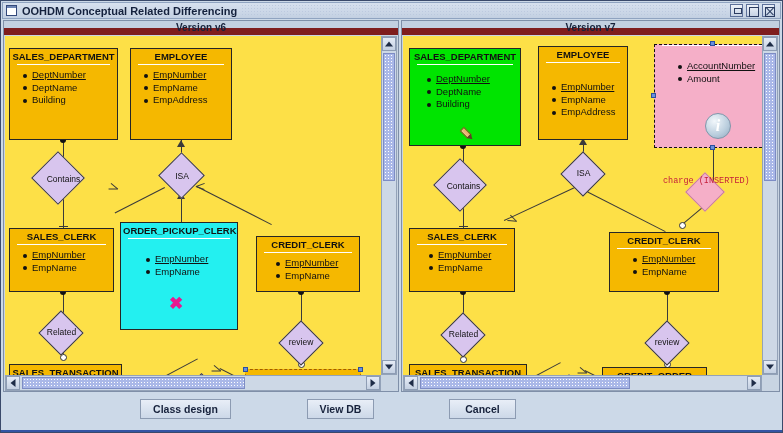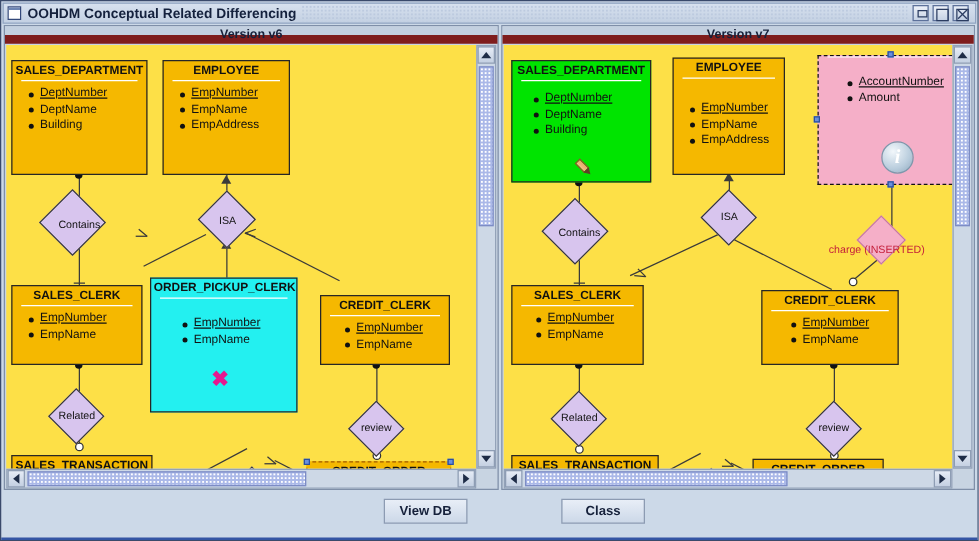--- a/index.html
+++ b/index.html
@@ -349,21 +349,21 @@
         </ul>
         <div class="mk-info" style="left:50px;top:68px;">
               <span>i</span>
             </div>
       </div>
       <div class="hnd" style="left:307px;top:5px;"></div>
       <div class="hnd" style="left:248px;top:57px;"></div>
       <div class="hnd" style="left:307px;top:109px;"></div>
 
       <div class="dia pinkd" style="left:288px;top:142px;width:28px;height:28px;"></div>
-      <div class="lbl-ins" style="left:260px;top:158px;">charge (INSERTED)</div>
+      <div class="lbl-ins" style="left:260px;top:140px;font-family:Liberation Mono, monospace;">charge (INSERTED)</div>
 
       <div class="dia" style="left:38px;top:130px;width:38px;height:38px;"></div>
       <div class="dia-lbl" style="left:33px;top:145px;width:55px;">Contains</div>
 
       <div class="dia" style="left:164px;top:122px;width:32px;height:32px;"></div>
       <div class="dia-lbl" style="left:162px;top:132px;width:37px;">ISA</div>
 
       <div class="ent" style="left:6px;top:192px;width:106px;height:64px;">
         <div class="ent-title">SALES_CLERK</div>
         <div class="rule"></div>
@@ -415,17 +415,18 @@
           </div>
       <div class="sb-thumb" style="left:16px;top:1px;width:210px;height:12px;"></div>
       <div class="sb-arrow" style="right:0;top:0;">
             <span class="arr arr-r"></span>
           </div>
     </div>
   </div>
  </div>
 
  <div class="btnbar">
+   <div class="btn" style="left:137px;width:91px;">Class design</div>
    <div class="btn" style="left:304px;width:67px;">View DB</div>
-   <div class="btn" style="left:446px;width:67px;">Class</div>
+   <div class="btn" style="left:446px;width:67px;">Cancel</div>
  </div>
  <div class="bottom-line"></div>
 </div>
 
 </body></html>

